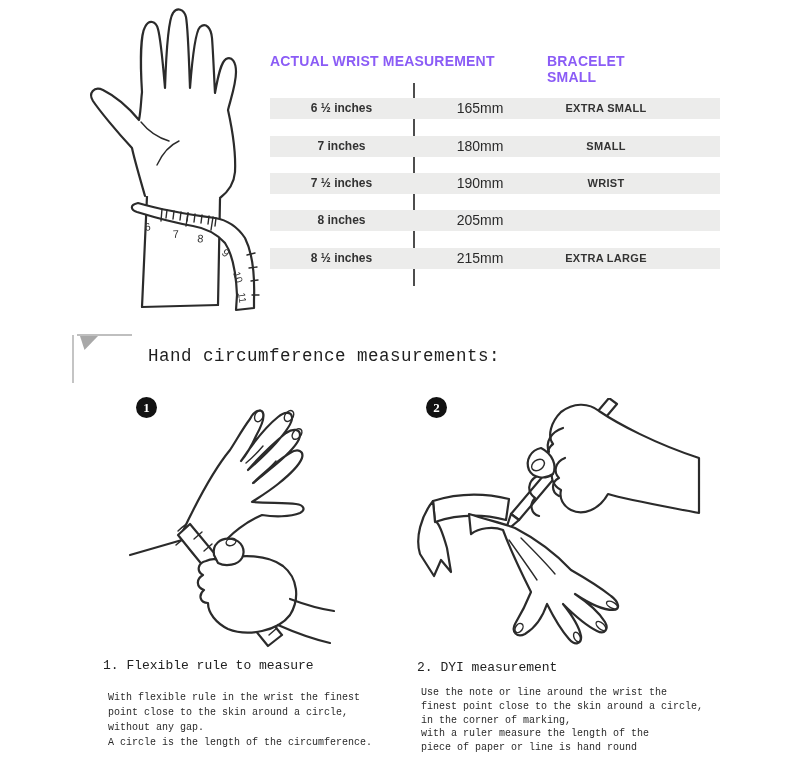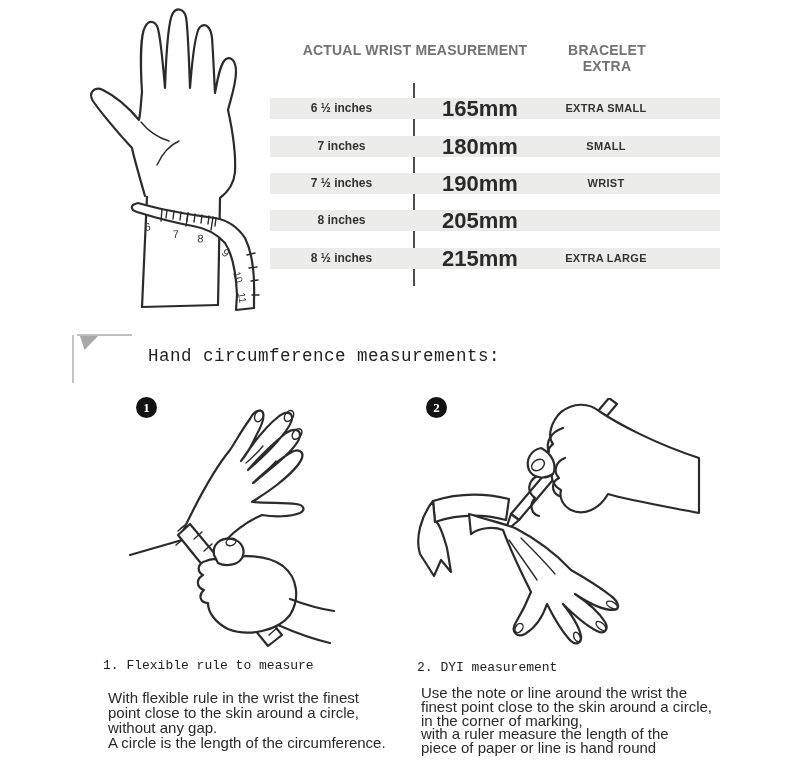--- a/index.html
+++ b/index.html
@@ -1,46 +1,46 @@
 <!DOCTYPE html>
 <html><head>
 <meta charset="utf-8">
 <style>
   html,body{margin:0;padding:0;background:#fff;}
   .page{position:relative;width:800px;height:771px;background:#ffffff;overflow:hidden;
         font-family:"Liberation Sans",sans-serif;}
 
   
   .size-table{position:absolute;left:270px;top:30px;width:450px;height:250px;}
-  .st-head{position:absolute;top:12px;font-weight:bold;font-size:14px;color:#737373;
-           text-align:center;letter-spacing:.2px;}
+  .st-head{position:absolute;top:23px;font-weight:bold;font-size:14px;color:#8b5cf6;
+           text-align:left;letter-spacing:.2px;}
   .st-head.h1{left:0;width:290px;}
   .st-head.h2{left:277px;width:120px;}
   .st-divider{position:absolute;left:143px;top:53px;width:2px;height:203px;background:#4d4d4d;}
   .st-row{position:absolute;left:0;width:450px;height:21px;background:#ececeb;}
   .st-cell{position:absolute;top:0;height:36px;line-height:21px;text-align:center;color:#333;}
   .st-inches{left:0;width:143px;font-size:12px;font-weight:bold;}
-  .st-mm{left:143px;width:134px;font-size:22px;font-weight:bold;color:#2a2a2a;}
+  .st-mm{left:143px;width:134px;font-size:14px;font-weight:normal;color:#2a2a2a;}
   .st-size{left:276px;width:120px;font-size:11px;font-weight:bold;letter-spacing:.3px;}
 
   
   .mark-h{position:absolute;left:77px;top:334px;width:55px;height:2px;background:#bfbfbf;}
   .mark-v{position:absolute;left:72px;top:335px;width:2px;height:48px;background:#c4c4c4;}
   .mark-tri{position:absolute;left:80px;top:336px;width:18px;height:14px;background:#a8a8a8;
             clip-path:polygon(0 0,100% 0,25% 100%);}
 
   
   .section-heading{position:absolute;left:100px;top:346px;font-family:"Liberation Mono",monospace;
                    font-size:17.5px;color:#1f1f1f;letter-spacing:.5px;white-space:nowrap;margin-left:48px;}
   .badge{position:absolute;width:21px;height:21px;border-radius:50%;background:#121212;color:#fff;
          font-size:13px;font-weight:bold;display:flex;align-items:center;justify-content:center;
          font-family:"Liberation Serif",serif;}
   .step-title{position:absolute;font-family:"Liberation Mono",monospace;font-size:13px;color:#222;
               white-space:nowrap;}
-  .step-body{position:absolute;font-family:Liberation Sans, sans-serif;font-size:15px;color:#2a2a2a;
+  .step-body{position:absolute;font-family:Liberation Mono, monospace;font-size:10px;color:#2a2a2a;
              white-space:pre-line;}
   .body-1{left:108px;top:690px;line-height:15px;width:310px;}
   .body-2{left:421px;top:686px;line-height:13.8px;width:320px;}
 
   svg{position:absolute;}
   svg *{vector-effect:non-scaling-stroke;}
   .ink{stroke:#2b2b2b;fill:none;stroke-width:2.2;stroke-linecap:round;stroke-linejoin:round;}
   .ink-thin{stroke:#2b2b2b;fill:none;stroke-width:1.4;stroke-linecap:round;}
   .inkw{stroke:#2b2b2b;fill:#ffffff;stroke-width:2.2;stroke-linecap:round;stroke-linejoin:round;}
   .tapnum{font-family:"Liberation Sans",sans-serif;font-size:11px;fill:#333;}
@@ -113,21 +113,21 @@
     <text class="tapnum" x="70" y="231" transform="rotate(-8 70 231)">6</text>
     <text class="tapnum" x="98" y="238" transform="rotate(-3 98 238)">7</text>
     <text class="tapnum" x="122" y="242" transform="rotate(6 122 242)">8</text>
     <text class="tapnum" x="146" y="254" transform="rotate(38 146 254)">9</text>
     <text class="tapnum-s" x="158" y="273" transform="rotate(72 158 273)">10</text>
     <text class="tapnum-s" x="163" y="293" transform="rotate(82 163 293)">11</text>
   </svg>
 
   <div class="size-table">
     <div class="st-head h1">ACTUAL WRIST MEASUREMENT</div>
-    <div class="st-head h2">BRACELET EXTRA</div>
+    <div class="st-head h2">BRACELET SMALL</div>
     <div class="st-divider"></div>
 
     <div class="st-row" style="top:68px">
       <span class="st-cell st-inches">6 ½ inches</span>
       <span class="st-cell st-mm">165mm</span>
       <span class="st-cell st-size">EXTRA SMALL</span>
     </div>
     <div class="st-row" style="top:106px">
       <span class="st-cell st-inches">7 inches</span>
       <span class="st-cell st-mm">180mm</span>

